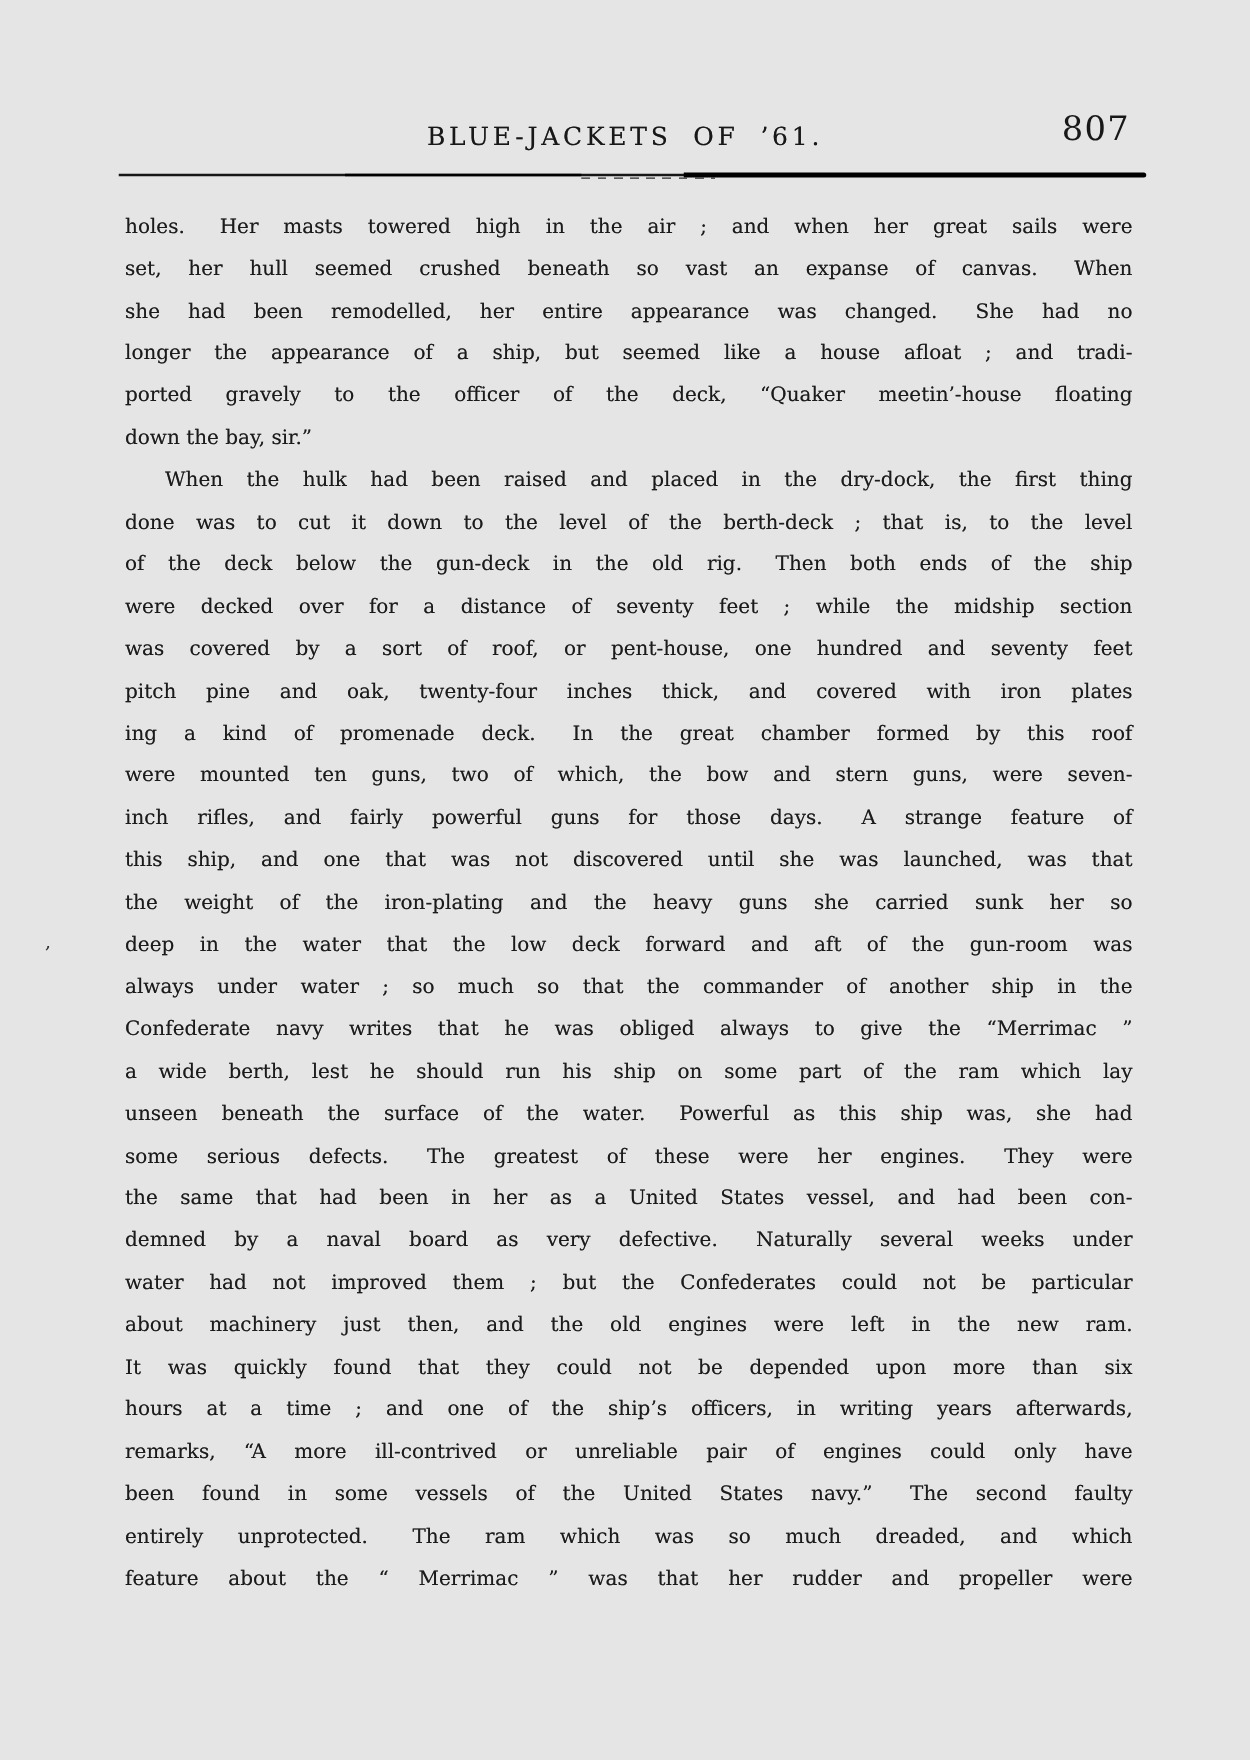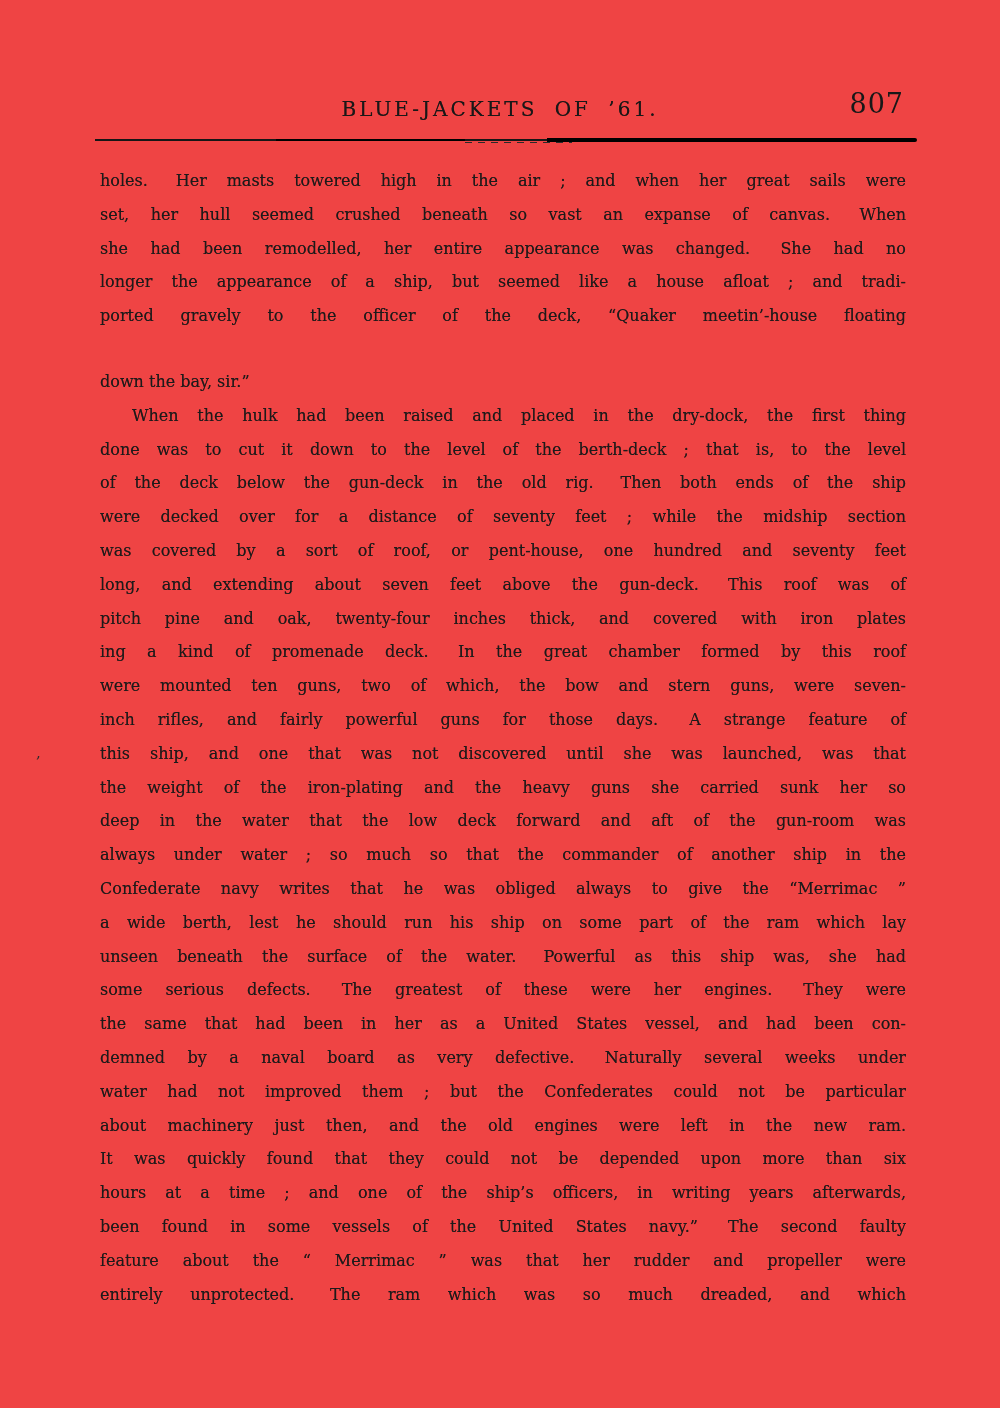--- a/index.html
+++ b/index.html
@@ -4,21 +4,21 @@
 <style>
   html, body {
     margin: 0;
     padding: 0;
     background: #ffffff;
   }
   .page {
     position: relative;
     width: 1000px;
     height: 1408px;
-    background: #ef4444;
+    background: #e5e5e5;
     overflow: hidden;
     font-family: "DejaVu Serif", "Liberation Serif", serif;
     color: #1b1b1b;
   }
   
   .head-title {
     position: absolute;
     top: 97px;
     left: 0;
     width: 100%;
@@ -73,21 +73,20 @@
     text-shadow: 0 0 0.5px rgba(0,0,0,0.5);
   }
   .text-line {
     text-align: justify;
     text-align-last: justify;
     white-space: normal;
   }
   .text-line.no-just {
     text-align: left;
     text-align-last: left;
-    margin-top: 32px;
   }
   .text-line.indent {
     text-indent: 32px;
   }
   
   .speck {
     position: absolute;
     top: 744px;
     left: 36px;
     font-size: 15px;
@@ -115,39 +114,39 @@
       <div class="text-line">set, her hull seemed crushed beneath so vast an expanse of canvas.  When</div>
       <div class="text-line">she had been remodelled, her entire appearance was changed.  She had no</div>
       <div class="text-line">longer the appearance of a ship, but seemed like a house afloat ; and tradi-</div>
       <div class="text-line">ported gravely to the officer of the deck, “Quaker meetin’-house floating</div>
       <div class="text-line no-just">down the bay, sir.”</div>
       <div class="text-line indent">When the hulk had been raised and placed in the dry-dock, the first thing</div>
       <div class="text-line">done was to cut it down to the level of the berth-deck ; that is, to the level</div>
       <div class="text-line">of the deck below the gun-deck in the old rig.  Then both ends of the ship</div>
       <div class="text-line">were decked over for a distance of seventy feet ; while the midship section</div>
       <div class="text-line">was covered by a sort of roof, or pent-house, one hundred and seventy feet</div>
-      <div class="text-line">long, and extending about seven feet above the gun-deck.  This roof was of</div>
       <div class="text-line">pitch pine and oak, twenty-four inches thick, and covered with iron plates</div>
       <div class="text-line">ing a kind of promenade deck.  In the great chamber formed by this roof</div>
       <div class="text-line">were mounted ten guns, two of which, the bow and stern guns, were seven-</div>
       <div class="text-line">inch rifles, and fairly powerful guns for those days.  A strange feature of</div>
       <div class="text-line">this ship, and one that was not discovered until she was launched, was that</div>
       <div class="text-line">the weight of the iron-plating and the heavy guns she carried sunk her so</div>
       <div class="text-line">deep in the water that the low deck forward and aft of the gun-room was</div>
       <div class="text-line">always under water ; so much so that the commander of another ship in the</div>
       <div class="text-line">Confederate navy writes that he was obliged always to give the “Merrimac ”</div>
       <div class="text-line">a wide berth, lest he should run his ship on some part of the ram which lay</div>
       <div class="text-line">unseen beneath the surface of the water.  Powerful as this ship was, she had</div>
       <div class="text-line">some serious defects.  The greatest of these were her engines.  They were</div>
       <div class="text-line">the same that had been in her as a United States vessel, and had been con-</div>
       <div class="text-line">demned by a naval board as very defective.  Naturally several weeks under</div>
       <div class="text-line">water had not improved them ; but the Confederates could not be particular</div>
       <div class="text-line">about machinery just then, and the old engines were left in the new ram.</div>
       <div class="text-line">It was quickly found that they could not be depended upon more than six</div>
       <div class="text-line">hours at a time ; and one of the ship’s officers, in writing years afterwards,</div>
+      <div class="text-line">remarks, “A more ill-contrived or unreliable pair of engines could only have</div>
       <div class="text-line">been found in some vessels of the United States navy.”  The second faulty</div>
+      <div class="text-line">entirely unprotected.  The ram which was so much dreaded, and which</div>
       <div class="text-line">feature about the “ Merrimac ” was that her rudder and propeller were</div>
-      <div class="text-line">entirely unprotected.  The ram which was so much dreaded, and which</div>
     </main>
 
   <span class="speck">,</span>
 
 </div>
 
 </body></html>

